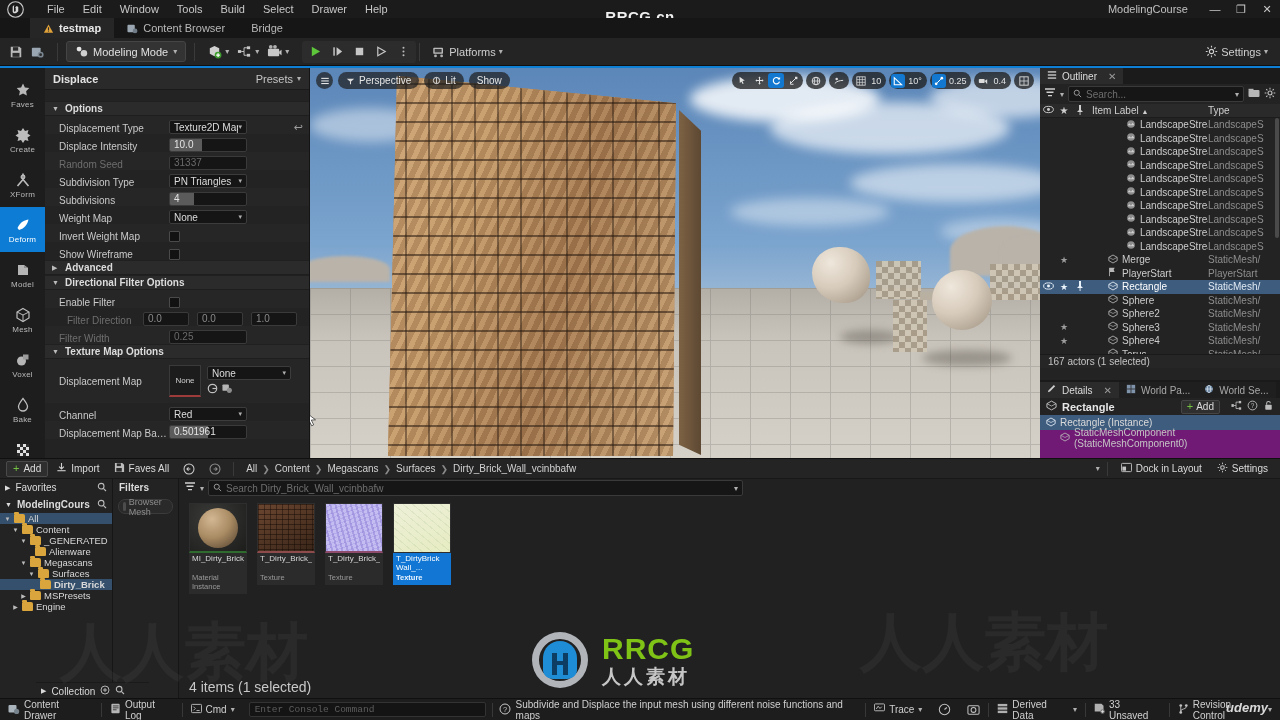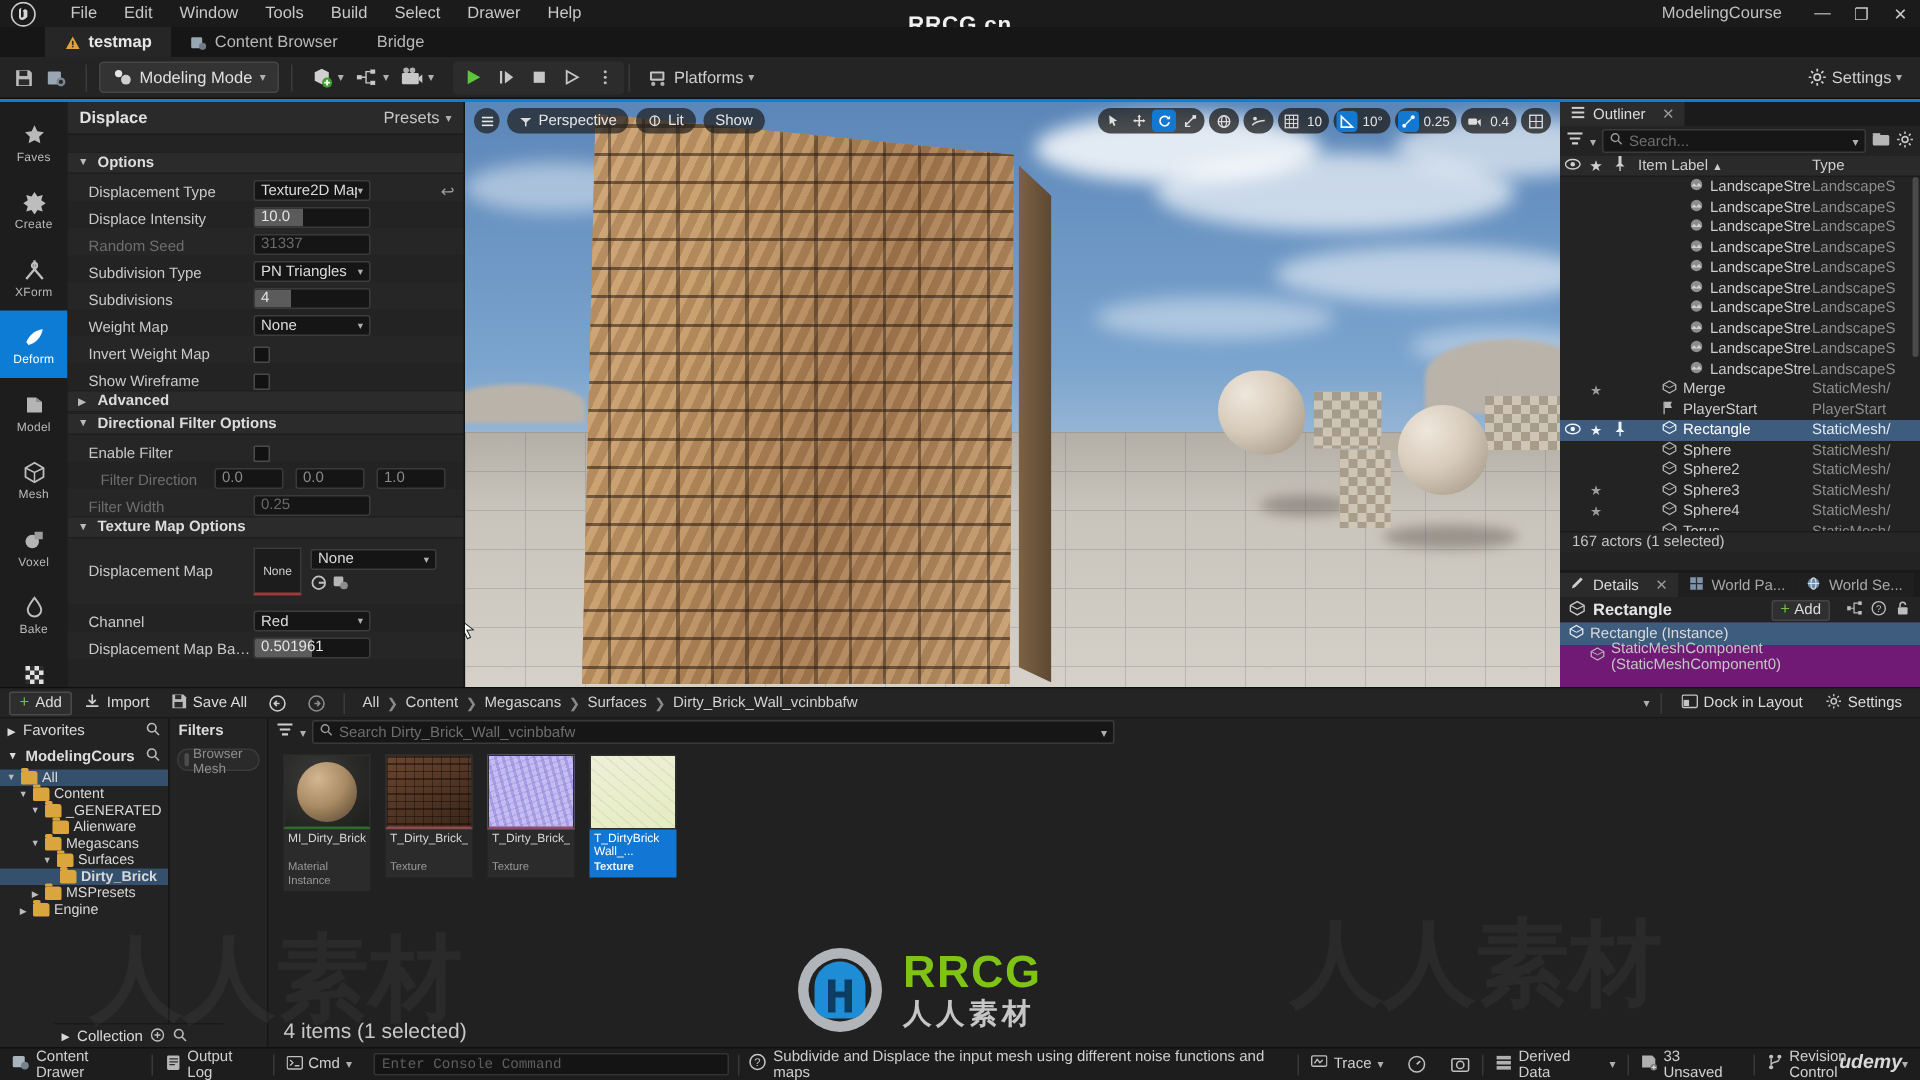--- a/index.html
+++ b/index.html
@@ -1272,21 +1272,21 @@
         <span>Import</span>
       </div>
       <div class="cb-btn">
         <span>
           <svg width="11" height="11" viewBox="0 0 12 12">
               <path d="M1 1h8l2 2v8H1z" fill="#bdbdbd"></path>
               <rect x="3" y="1.5" width="4.5" height="3" fill="#2b2b2b"></rect>
               <rect x="2.5" y="6.5" width="6" height="4" fill="#2b2b2b"></rect>
             </svg>
         </span>
-        <span>Save All</span>
+        <span>Faves All</span>
       </div>
       <div class="cb-btn">
         <svg width="12" height="12" viewBox="0 0 13 13">
             <circle cx="6.5" cy="6.5" r="5.4" fill="none" stroke="#cfcfcf" stroke-width="1.1"></circle>
             <path d="M8 6.5H4.6M6 4.6 4.2 6.5 6 8.4" stroke="#cfcfcf" stroke-width="1.1" fill="none"></path>
           </svg>
       </div>
       <div class="cb-btn">
         <svg width="12" height="12" viewBox="0 0 13 13">
             <circle cx="6.5" cy="6.5" r="5.4" fill="none" stroke="#8e8e8e" stroke-width="1.1"></circle>

